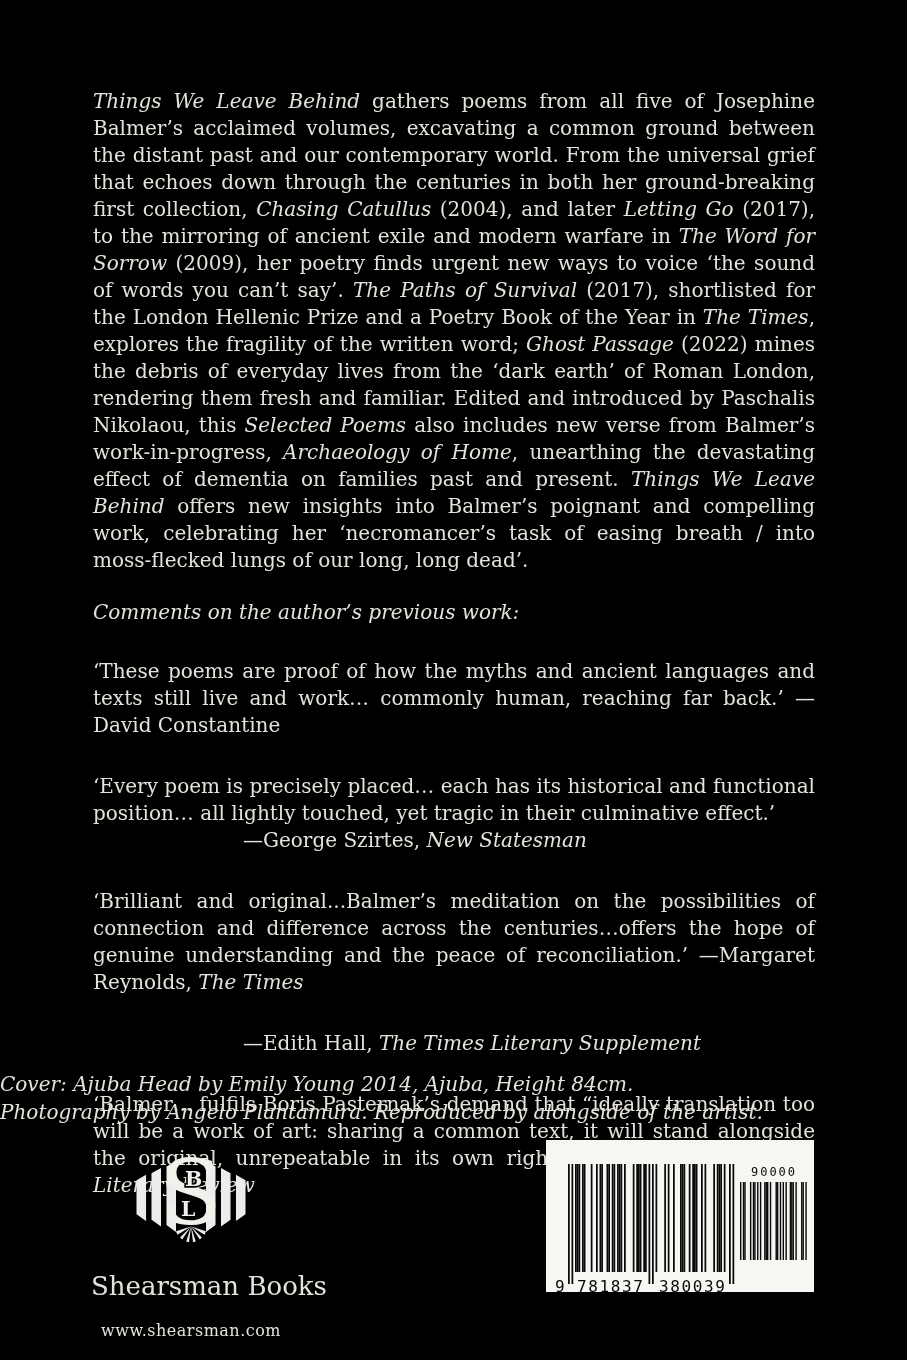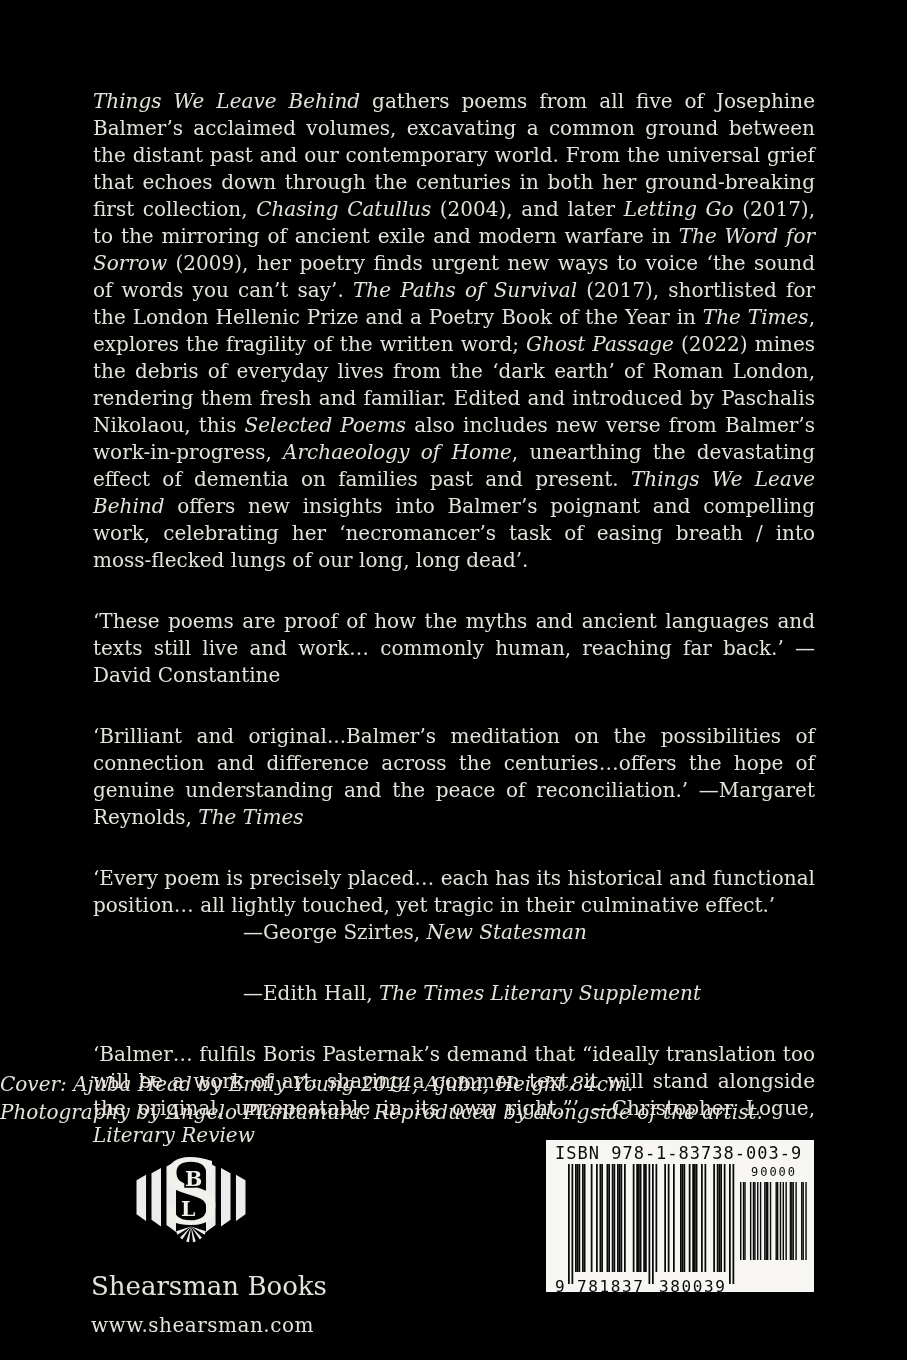--- a/index.html
+++ b/index.html
@@ -14,48 +14,49 @@
   .quote-attr{text-indent:150px}
   em{font-style:italic}
   .credit{position:absolute;left:0;top:1070px;width:907px;
           font-style:italic;font-size:20px;line-height:28px}
   .publisher{position:absolute;left:91px;top:1142px;width:200px;text-align:center}
   .publisher svg{display:block;margin:0 auto}
   .logo-shape{fill:#ececec}
   .logo-letter{fill:#f2f0ea;font-family:"DejaVu Serif",serif}
   .logo-letter.small{stroke:#000;stroke-width:5px;paint-order:stroke;font-weight:bold}
   .pub-name{font-size:26px;margin-top:20px;white-space:nowrap}
-  .pub-site{font-size:20px;margin-top:12px;letter-spacing:.5px}
+  .pub-site{font-size:16px;margin-top:20px;letter-spacing:.5px}
   .barcode-box{position:absolute;left:546px;top:1140px;width:268px;height:152px;
                background:var(--barcode-bg,#f7f6f3);color:#0a0a0a}
   .isbn-label{position:absolute;top:3px;left:9px;font-family:"DejaVu Sans Mono",monospace;
               font-size:17px;letter-spacing:1px;white-space:nowrap}
   .ean13-svg{position:absolute;left:8px;top:24px}
   .addon{position:absolute;left:194px;top:25px;width:68px;text-align:center}
   .addon-digits{font-family:"DejaVu Sans Mono",monospace;font-size:12px;letter-spacing:2px}
   .barcode-box svg rect{fill:#0a0a0a}
   .barcode-box svg text{fill:#0a0a0a}
 </style>
 </head>
 <body>
 
 <div class="page" style="--bg: #000000; --fg: #e5e2db; --barcode-bg: #f7f6f3;">
 
   <div class="content">
     <p class="blurb"><em>Things We Leave Behind</em><span> gathers poems from all five of Josephine Balmer’s acclaimed volumes, excavating a common ground between the distant past and our contemporary world. From the universal grief that echoes down through the centuries in both her ground-breaking first collection, </span><em>Chasing Catullus</em><span> (2004), and later </span><em>Letting Go</em><span> (2017), to the mirroring of ancient exile and modern warfare in </span><em>The Word for Sorrow</em><span> (2009), her poetry finds urgent new ways to voice ‘the sound of words you can’t say’. </span><em>The Paths of Survival</em><span> (2017), shortlisted for the London Hellenic Prize and a Poetry Book of the Year in </span><em>The Times</em><span>, explores the fragility of the written word; </span><em>Ghost Passage</em><span> (2022) mines the debris of everyday lives from the ‘dark earth’ of Roman London, rendering them fresh and familiar. Edited and introduced by Paschalis Nikolaou, this </span><em>Selected Poems</em><span> also includes new verse from Balmer’s work-in-progress, </span><em>Archaeology of Home</em><span>, unearthing the devastating effect of dementia on families past and present. </span><em>Things We Leave Behind</em><span> offers new insights into Balmer’s poignant and compelling work, celebrating her ‘necromancer’s task of easing breath / into moss-flecked lungs of our long, long dead’.</span></p>
+    <p class="comments-heading">Comments on the author’s previous work:</p>
     <div>
         <div class="quote">
           <div class="quote-text"><span>‘These poems are proof of how the myths and ancient languages and texts still live and work… commonly human, reaching far back.’ —David Constantine</span></div>
         </div>
         <div class="quote">
-          <div class="quote-text"><span>‘Brilliant and original...Balmer’s meditation on the possibilities of connection and difference across the centuries…offers the hope of genuine understanding and the peace of reconciliation.’ —Margaret Reynolds, </span><em>The Times</em></div>
+          <div class="quote-text"><span>‘Every poem is precisely placed… each has its historical and functional position… all lightly touched, yet tragic in their culminative effect.’</span></div>
+          <div class="quote-attr"><span>—George Szirtes, </span><em>New Statesman</em></div>
         </div>
         <div class="quote">
-          <div class="quote-text"><span>‘Every poem is precisely placed… each has its historical and functional position… all lightly touched, yet tragic in their culminative effect.’</span></div>
-          <div class="quote-attr"><span>—George Szirtes, </span><em>New Statesman</em></div>
+          <div class="quote-text"><span>‘Brilliant and original...Balmer’s meditation on the possibilities of connection and difference across the centuries…offers the hope of genuine understanding and the peace of reconciliation.’ —Margaret Reynolds, </span><em>The Times</em></div>
         </div>
         <div class="quote">
           <div class="quote-attr"><span>—Edith Hall, </span><em>The Times Literary Supplement</em></div>
         </div>
         <div class="quote">
           <div class="quote-text"><span>‘Balmer… fulfils Boris Pasternak’s demand that “ideally translation too will be a work of art: sharing a common text, it will stand alongside the original, unrepeatable in its own right.”’ —Christopher Logue, </span><em>Literary Review</em></div>
         </div>
       </div>
   </div>
 
@@ -84,21 +85,20 @@
 
       <text class="logo-letter" x="110" y="120" font-size="132" text-anchor="middle">S</text>
       <text class="logo-letter small" x="114" y="64" font-size="30" text-anchor="middle">B</text>
       <text class="logo-letter small" x="106" y="108" font-size="30" text-anchor="middle">L</text>
     </svg>
     <div class="pub-name">Shearsman Books</div>
     <div class="pub-site">www.shearsman.com</div>
   </div>
 
   <div class="barcode-box">
-    <div class="isbn-label">ISBN 978-1-83738-003-9</div>
     <svg class="ean13-svg" id="ean13" width="184" height="132">
         <rect x="14.00" y="0" width="1.75" height="120"></rect>
         <rect x="17.50" y="0" width="1.75" height="120"></rect>
         <rect x="21.00" y="0" width="1.75" height="108"></rect>
         <rect x="22.75" y="0" width="1.75" height="108"></rect>
         <rect x="24.50" y="0" width="1.75" height="108"></rect>
         <rect x="28.00" y="0" width="1.75" height="108"></rect>
         <rect x="29.75" y="0" width="1.75" height="108"></rect>
         <rect x="36.75" y="0" width="1.75" height="108"></rect>
         <rect x="42.00" y="0" width="1.75" height="108"></rect>

